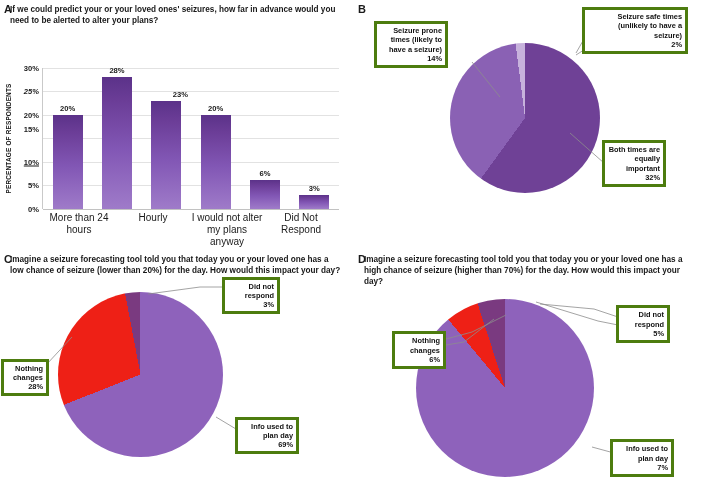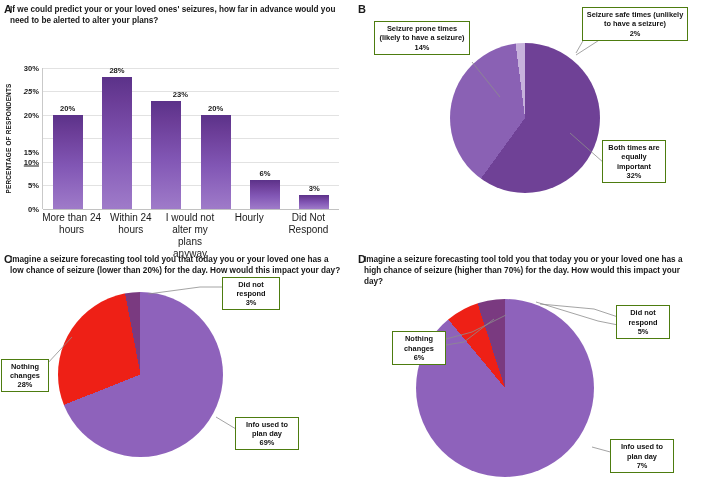--- a/index.html
+++ b/index.html
@@ -82,23 +82,23 @@
   }
 
   
   .pie-area{position:relative;width:354px;height:200px;}
   .pie{
     position:absolute;border-radius:50%;
   }
   .callout{
     position:absolute;
     background:#ffffff;
-    border:1px solid #4d7c0f;
+    border:3px solid #4d7c0f;
     font-size:7.4px;font-weight:bold;line-height:1.25;
-    text-align:center;
+    text-align:right;
     padding:2px 3px;
     box-sizing:border-box;
     color:#121212;
     z-index:3;
   }
   .leader{position:absolute;z-index:2;overflow:visible;pointer-events:none;}
   .leader line{stroke:#8d8d8d;stroke-width:.8;fill:none;}
 </style>
 </head>
 <body>
@@ -116,21 +116,21 @@
         <span>PERCENTAGE OF RESPONDENTS</span>
       </div>
       <div class="plot" id="plot-a">
           <div class="gridline axis0" style="top: 141px;"></div>
           <div class="ytick" style="top: 141px;">0%</div>
           <div class="gridline" style="top: 117.5px;"></div>
           <div class="ytick" style="top: 117.5px;">5%</div>
           <div class="gridline" style="top: 94px;"></div>
           <div class="ytick" style="top: 94px; text-decoration: underline;">10%</div>
           <div class="gridline" style="top: 70.5px;"></div>
-          <div class="ytick" style="top: 84px;">15%</div>
+          <div class="ytick" style="top: 61px;">15%</div>
           <div class="gridline" style="top: 47px;"></div>
           <div class="ytick" style="top: 47px;">20%</div>
           <div class="gridline" style="top: 23.5px;"></div>
           <div class="ytick" style="top: 23.5px; font-style: italic;">25%</div>
           <div class="gridline" style="top: 0px;"></div>
           <div class="ytick" style="top: 0px;">30%</div>
           <div class="bars">
             <div class="barcell">
               <div class="barval" style="bottom: 96px;">20%</div>
               <div class="bar" style="height: 94px;"></div>
@@ -152,23 +152,22 @@
               <div class="bar" style="height: 28.2px;"></div>
             </div>
             <div class="barcell">
               <div class="barval" style="bottom: 16.1px;">3%</div>
               <div class="bar" style="height: 14.1px;"></div>
             </div>
           </div>
         </div>
       <div class="xlabels" id="xlabels-a">
           <div class="xlab">More than 24 hours</div>
-          <div class="xlab">Within 24 hours</div>
+          <div class="xlab">Hourly</div>
           <div class="xlab">I would not alter my plans anyway</div>
-          <div class="xlab">Hourly</div>
           <div class="xlab">Did Not Respond</div>
         </div>
     </div>
   </div>
 
   <div class="panel" id="panel-b">
     <div class="panel-head">
       <div class="panel-letter">B</div>
     </div>
 
@@ -177,21 +176,21 @@
         <line x1="118" y1="57" x2="146" y2="92"></line>
         <line x1="222" y1="48" x2="238" y2="20"></line>
         <line x1="238" y1="20" x2="280" y2="20"></line>
         <line x1="222" y1="50" x2="250" y2="32"></line>
         <line x1="250" y1="32" x2="280" y2="32"></line>
         <line x1="216" y1="128" x2="250" y2="158"></line>
       </svg>
 
       <div class="pie" id="pie-b" style="left: 96px; top: 38px; width: 150px; height: 150px; background: conic-gradient(rgb(111, 65, 150) 0deg, rgb(111, 65, 150) 216deg, rgb(138, 97, 180) 216deg, rgb(138, 97, 180) 352.8deg, rgb(199, 178, 220) 352.8deg, rgb(199, 178, 220) 360deg);"></div>
 
-      <div class="callout" style="left:20px;top:16px;width:96px;">
+      <div class="callout" style="left:20px;top:16px;width:74px;">
         <div>Seizure prone times (likely to have a seizure)</div>
         <div>14%</div>
       </div>
 
       <div class="callout" style="left:228px;top:2px;width:106px;">
         <div>Seizure safe times (unlikely to have a seizure)</div>
         <div>2%</div>
       </div>
 
       <div class="callout" style="left:248px;top:135px;width:64px;">

